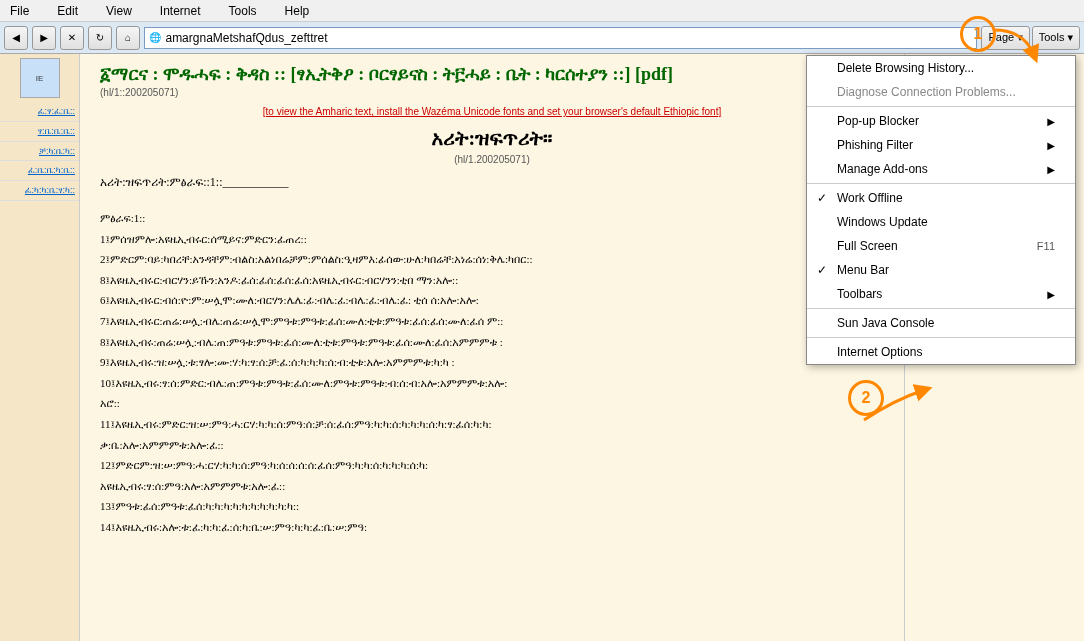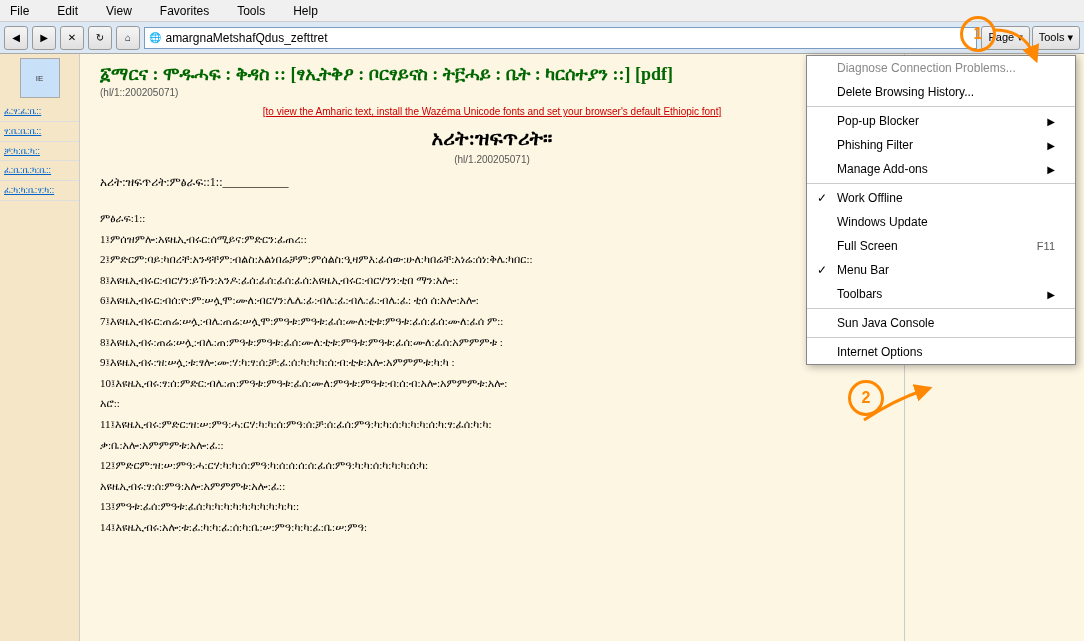--- a/index.html
+++ b/index.html
@@ -15,21 +15,21 @@
     .nav-btn { width: 24px; height: 24px; background: linear-gradient(#f5f5f5, #e0e0e0); border: 1px solid #999; border-radius: 3px; display: flex; align-items: center; justify-content: center; font-size: 10px; cursor: pointer; }
     .address-bar { flex: 1; height: 22px; border: 1px solid #7a9cc0; background: #fff; padding: 0 4px; font-size: 12px; display: flex; align-items: center; }
     .address-icon { font-size: 10px; margin-right: 4px; color: #2a6496; }
     .toolbar-right { display: flex; gap: 2px; }
     .toolbar-btn { height: 24px; padding: 0 6px; background: linear-gradient(#f5f5f5, #e0e0e0); border: 1px solid #999; border-radius: 3px; font-size: 11px; cursor: pointer; display: flex; align-items: center; gap: 2px; }
 
     .content-area { display: flex; flex: 1; overflow: hidden; }
 
     
     .sidebar { width: 80px; background: #f5e6c8; border-right: 1px solid #ccc; display: flex; flex-direction: column; overflow: hidden; }
-    .sidebar-item { padding: 4px 4px; border-bottom: 1px solid #ddd; font-size: 9px; color: #0066cc; text-decoration: underline; cursor: pointer; line-height: 1.2; text-align: left; }
+    .sidebar-item { padding: 4px 4px; border-bottom: 1px solid #ddd; font-size: 9px; color: #0066cc; text-decoration: underline; cursor: pointer; line-height: 1.2; text-align: right; }
     .sidebar-logo { width: 40px; height: 40px; background: #c8e0f8; border: 1px solid #aaa; margin: 4px auto; display: flex; align-items: center; justify-content: center; font-size: 8px; color: #333; }
 
     
     .main-content { flex: 1; background: #fdf6e3; overflow-y: auto; padding: 10px 20px; }
     .page-title-area { text-align: left; margin-bottom: 8px; }
     .page-title { color: #006600; font-size: 18px; font-weight: bold; font-family: serif; }
     .page-subtitle { font-size: 10px; color: #555; margin-top: 2px; }
     .install-notice { color: #cc0000; font-size: 10px; text-align: center; margin: 4px 0 10px; text-decoration: underline; }
     .doc-title { text-align: center; font-size: 20px; font-weight: bold; font-family: serif; color: #000; margin: 10px 0 4px; }
     .doc-subtitle { text-align: center; font-size: 10px; color: #555; margin-bottom: 10px; }
@@ -53,21 +53,21 @@
   </style>
 </head>
 <body>
 
 <div class="browser-frame">
 
   <div class="menu-bar">
     <span class="menu-item">File</span>
     <span class="menu-item">Edit</span>
     <span class="menu-item">View</span>
-    <span class="menu-item">Favorites</span>
+    <span class="menu-item">Internet</span>
     <span class="menu-item">Tools</span>
     <span class="menu-item">Help</span>
   </div>
 
   <div class="toolbar">
     <div class="nav-btn">◀</div>
     <div class="nav-btn">▶</div>
     <div class="nav-btn">✕</div>
     <div class="nav-btn">↻</div>
     <div class="nav-btn">⌂</div>
@@ -130,25 +130,25 @@
       <a class="right-link">ምሰ:ቤ:ፈ::</a>
       <a class="right-link">ምሰ:ካ::</a>
       <a class="right-link">ምሰ:ቤ:ካ:ቻ:ቤ::</a>
       <a class="right-link">ምሰ:ካ:ቤ:ካ:ቤ:ካ:ቻ::</a>
     </div>
   </div>
 </div>
 
 <div class="dropdown-overlay">
   <div class="dropdown-menu">
+    <div class="dropdown-item">
+      <span>Delete Browsing History...</span>
+    </div>
     <div class="dropdown-item disabled">
       <span>Diagnose Connection Problems...</span>
-    </div>
-    <div class="dropdown-item">
-      <span>Delete Browsing History...</span>
     </div>
     <div style="border-top:1px solid #ccc; margin: 2px 0;"></div>
     <div class="dropdown-item">
       <span>Pop-up Blocker</span>
       <span class="arrow-right">▶</span>
     </div>
     <div class="dropdown-item">
       <span>Phishing Filter</span>
       <span class="arrow-right">▶</span>
     </div>

